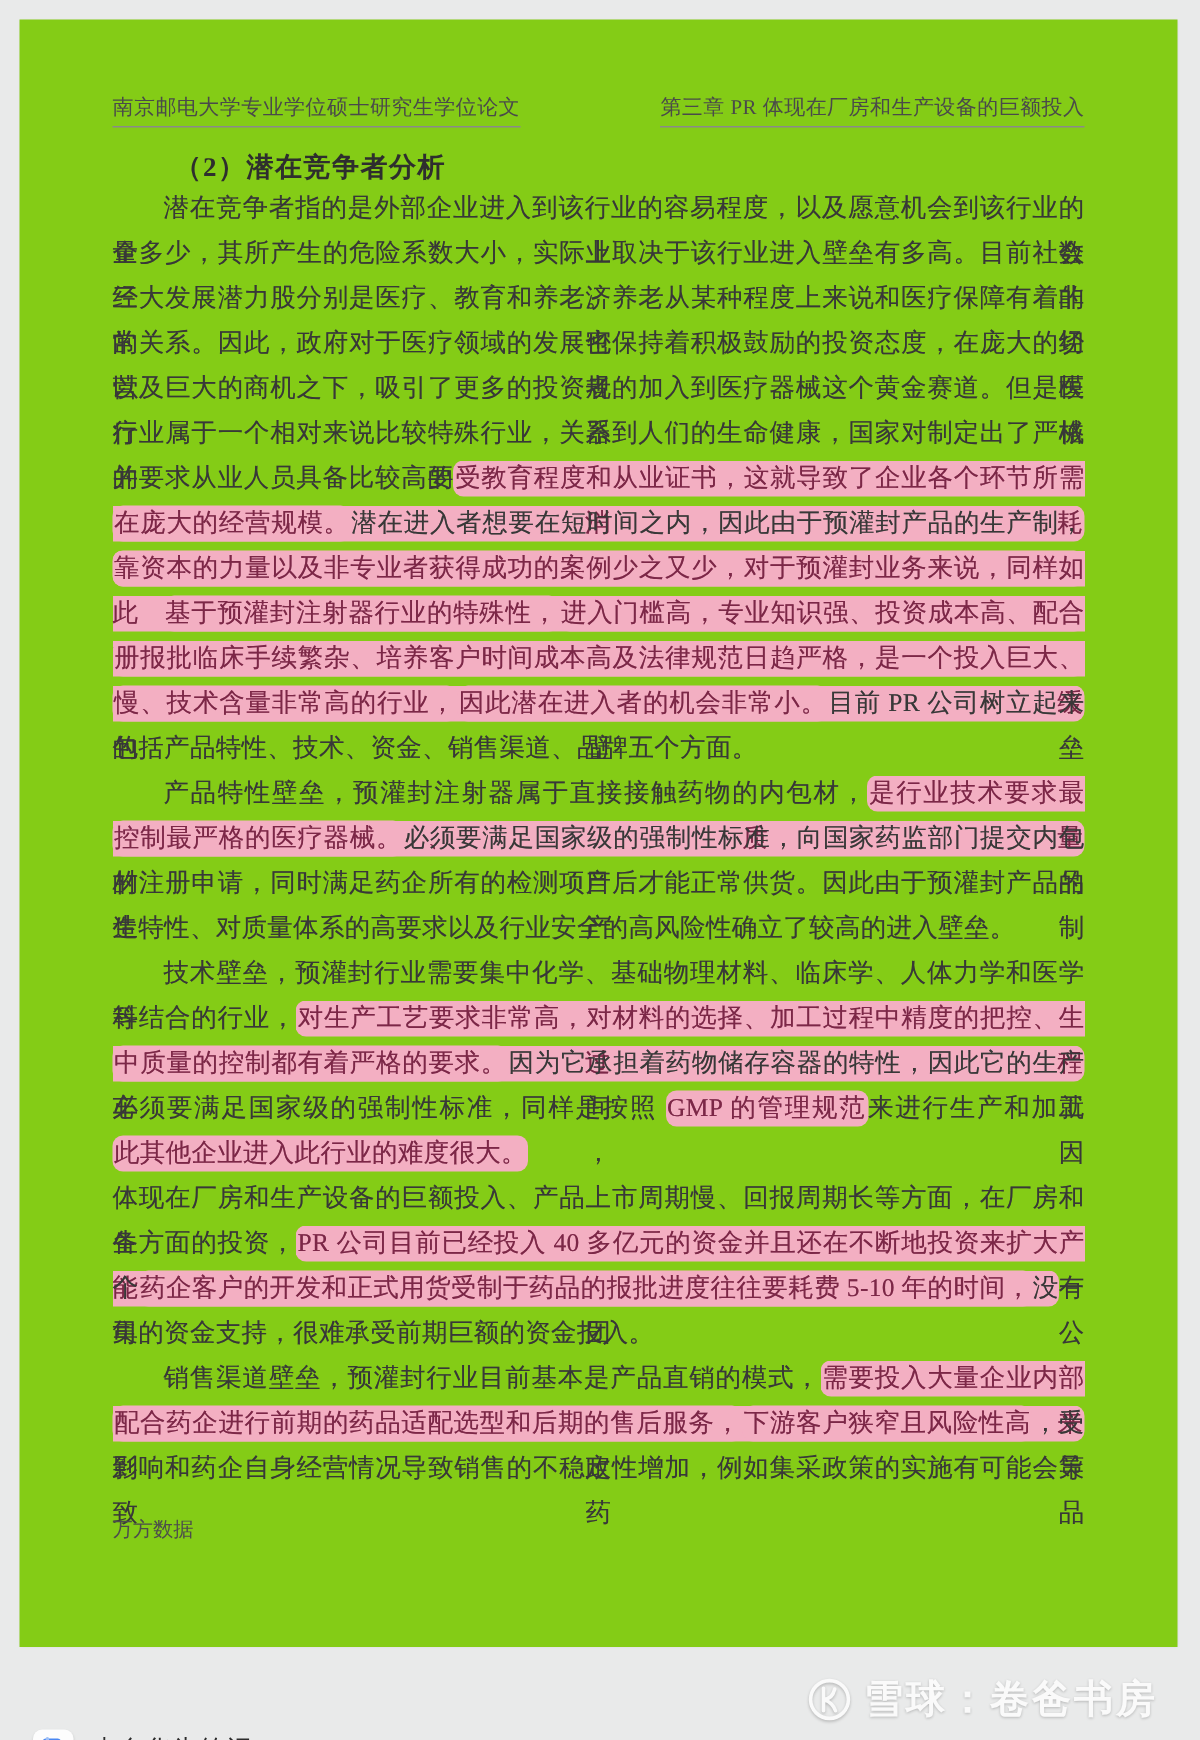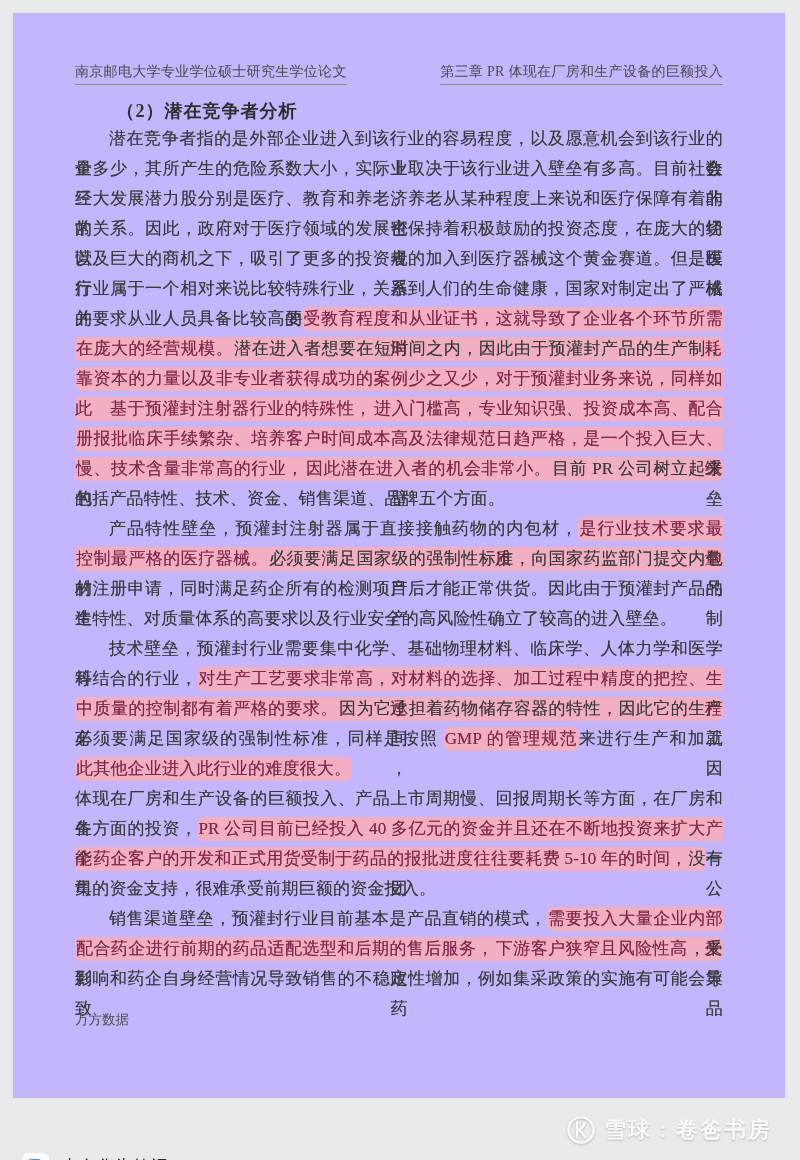--- a/index.html
+++ b/index.html
@@ -5,21 +5,21 @@
   html,body{margin:0;padding:0;}
   body{
     width:800px;height:1160px;position:relative;
     background:#e9eaea;
     font-family:"Liberation Serif","DejaVu Serif",serif;
     overflow:hidden;
   }
   
   .page{
     position:absolute;left:13px;top:13px;width:772px;height:1085px;
-    background:#c4b5fd;
+    background:#84cc16;
     box-shadow:0 0 2px rgba(0,0,0,.08);
     box-sizing:border-box;
     padding:50px 62px 0 62px;
     color:#383838;
   }
   
   .doc-header{
     display:flex;justify-content:space-between;align-items:flex-end;
     font-size:14px;color:#4a4a4a;letter-spacing:.3px;
   }
@@ -60,21 +60,21 @@
     width:27px;height:27px;border-radius:6px;background:#fdfdfd;
     box-shadow:0 1px 2px rgba(0,0,0,.12);
     display:flex;align-items:center;justify-content:center;
   }
   .footer-left .label{font-size:17px;color:#2c2c2c;letter-spacing:1px;}
   .footer-right{
     position:absolute;right:28px;top:1115px;display:flex;align-items:center;gap:8px;
     font-family:"Liberation Sans","DejaVu Sans",sans-serif;
     color:#fafafa;
     text-shadow:0 1px 2px rgba(0,0,0,.22);
-    font-size:22px;font-weight:bold;letter-spacing:2px;
+    font-size:26px;font-weight:bold;letter-spacing:2px;
   }
   .xq-icon{display:block;filter:drop-shadow(0 1px 1px rgba(0,0,0,.22));}
 </style>
 </head>
 <body>
 
 <div class="page">
   <div class="doc-header">
     <span>南京邮电大学专业学位硕士研究生学位论文</span>
     <span>第三章 PR 体现在厂房和生产设备的巨额投入</span>

